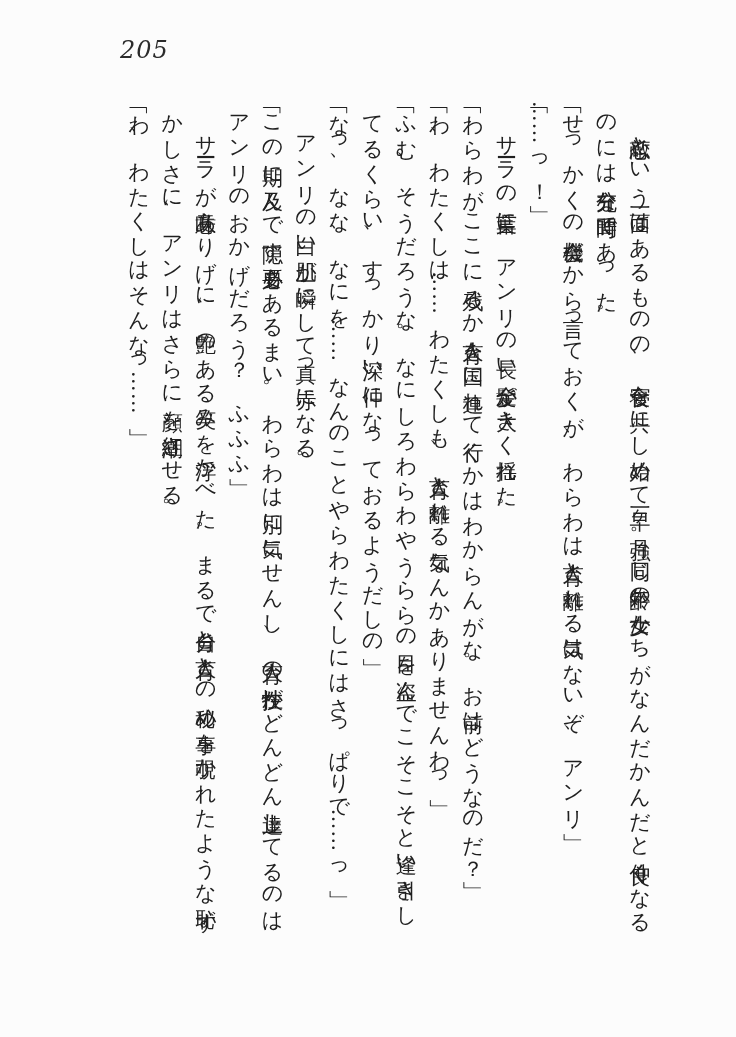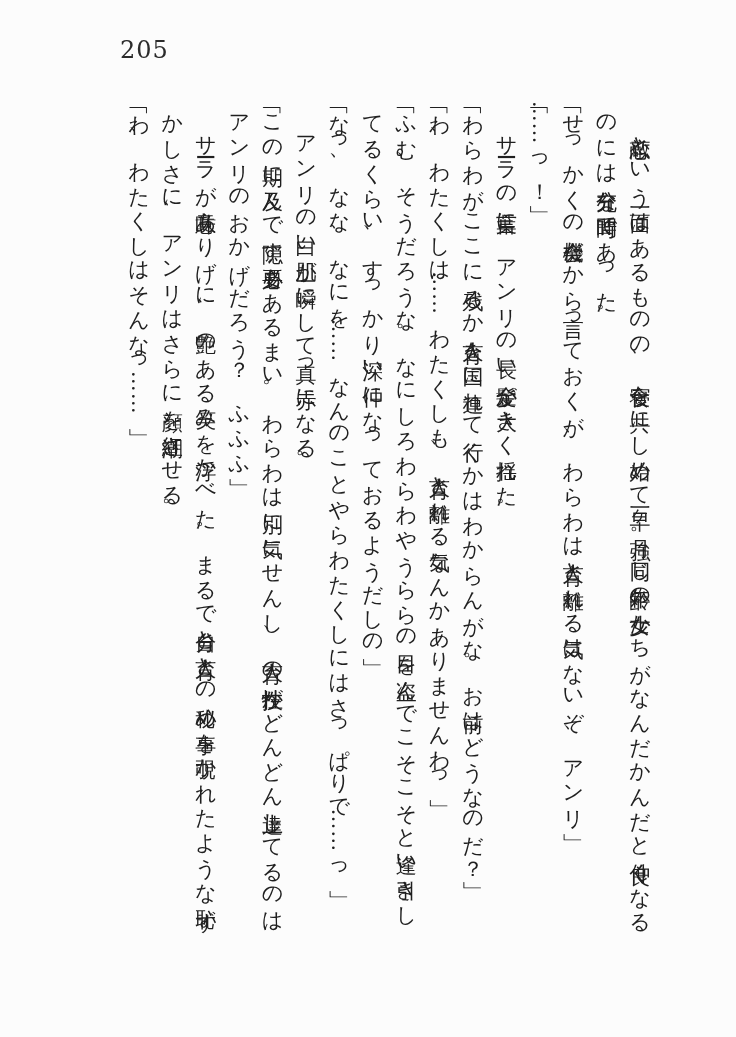--- a/index.html
+++ b/index.html
@@ -16,20 +16,21 @@
   .page {
     position: relative;
     width: 736px;
     height: 1037px;
     background: #fcfcfc;
   }
   .page-number {
     position: absolute;
     top: 36px;
     left: 120px;
+    font-style: italic;
     font-size: 24px;
     letter-spacing: 1px;
     color: #2b2b2b;
     font-family: "DejaVu Serif", "Liberation Serif", serif;
   }
   .text-block {
     position: absolute;
     top: 100px;
     right: 80px;
     height: 832px;

